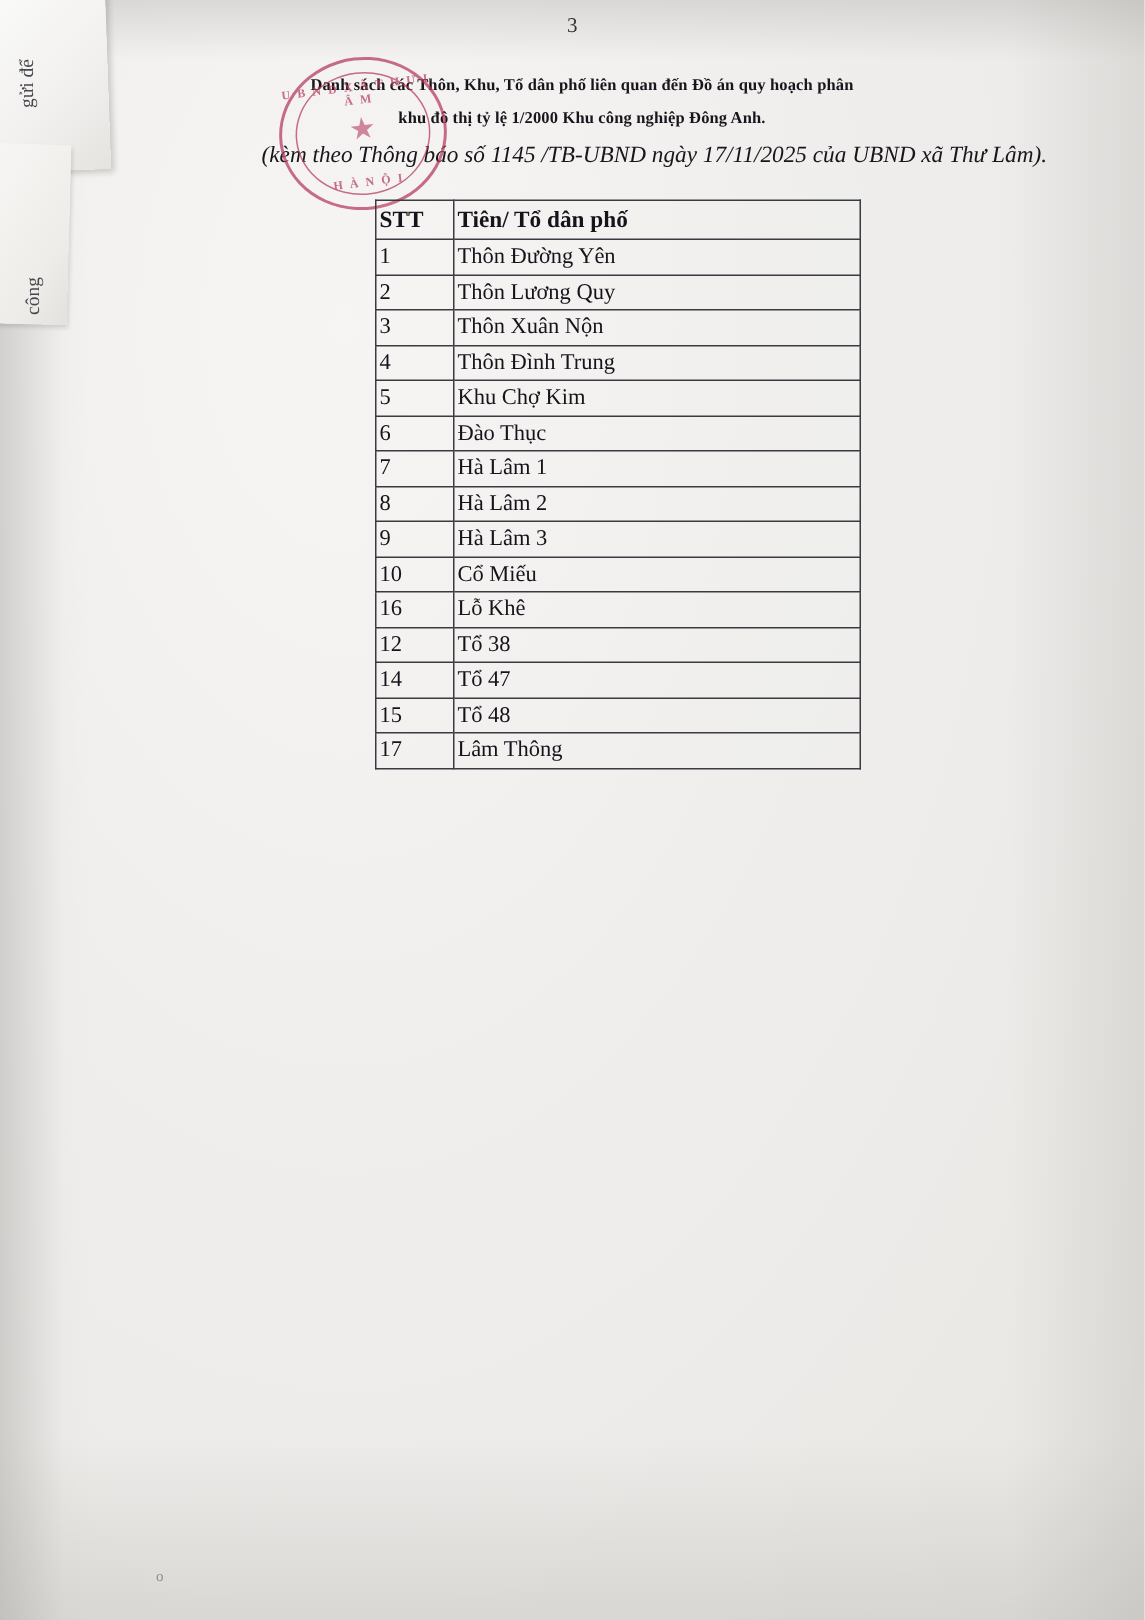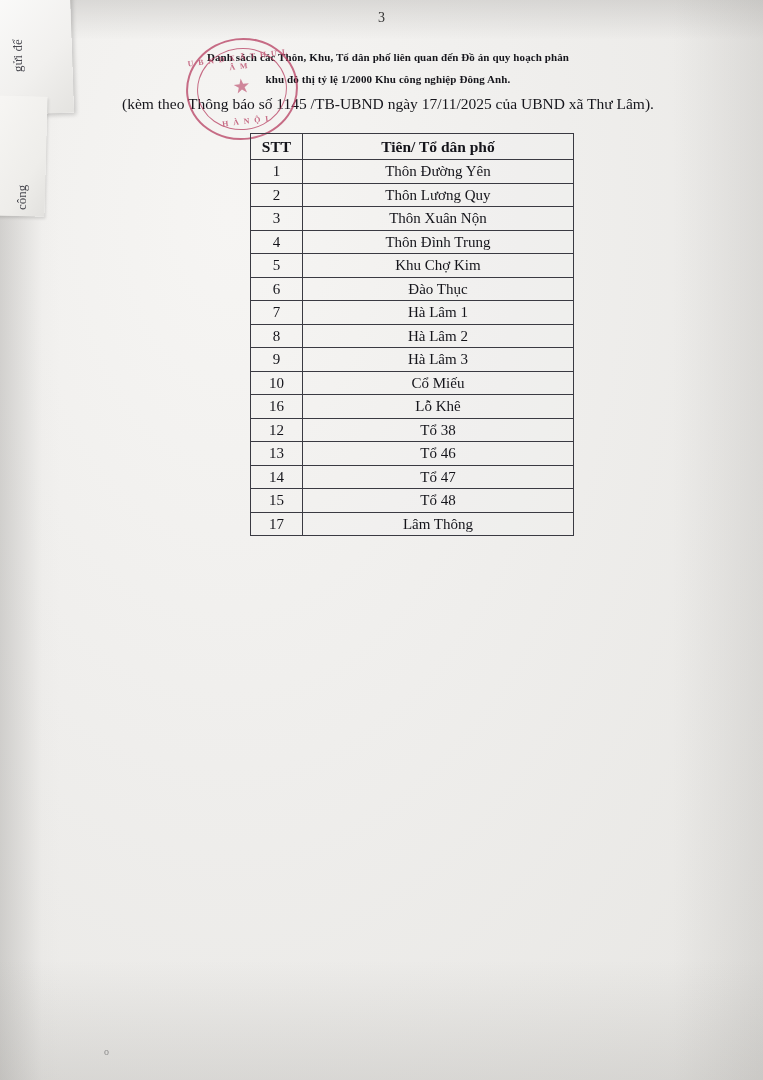--- a/index.html
+++ b/index.html
@@ -105,23 +105,25 @@
     text-align: center;
     color: #16161c;
   }
   .title-line {
     font-weight: bold;
     font-size: 11px;
     line-height: 22px;
     letter-spacing: 0.1px;
   }
   .subtitle-line {
+    font-style: italic;
     font-size: 15.5px;
     line-height: 22px;
     margin-top: 3px;
+    text-align: right;
   }
 
   
   #seal {
     position: absolute;
     left: 186px;
     top: 38px;
     width: 108px;
     height: 98px;
     border: 2.2px solid #b5385c;
@@ -167,21 +169,21 @@
     width: 324px;
     border-collapse: collapse;
     font-size: 15px;
     color: #14141a;
     background: rgba(255,255,255,0.06);
   }
   #doc-table th, #doc-table td {
     border: 1px solid #3a3a42;
     height: 22.5px;
     padding: 0 2px;
-    text-align: center;
+    text-align: left;
     vertical-align: middle;
     line-height: 20px;
   }
   #doc-table th {
     font-weight: bold;
     font-size: 15.5px;
     height: 25px;
   }
   #doc-table col.c-stt { width: 52px; }
   #doc-table col.c-name { width: 272px; }
@@ -279,24 +281,20 @@
         </tr>
         <tr>
           <td>16</td>
           <td>Lỗ Khê</td>
         </tr>
         <tr>
           <td>12</td>
           <td>Tổ 38</td>
         </tr>
         <tr>
-          <td>13</td>
-          <td>Tổ 46</td>
-        </tr>
-        <tr>
           <td>14</td>
           <td>Tổ 47</td>
         </tr>
         <tr>
           <td>15</td>
           <td>Tổ 48</td>
         </tr>
         <tr>
           <td>17</td>
           <td>Lâm Thông</td>

